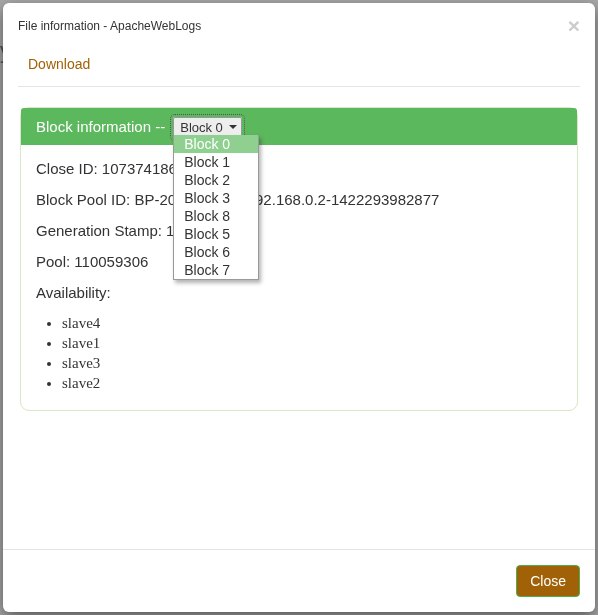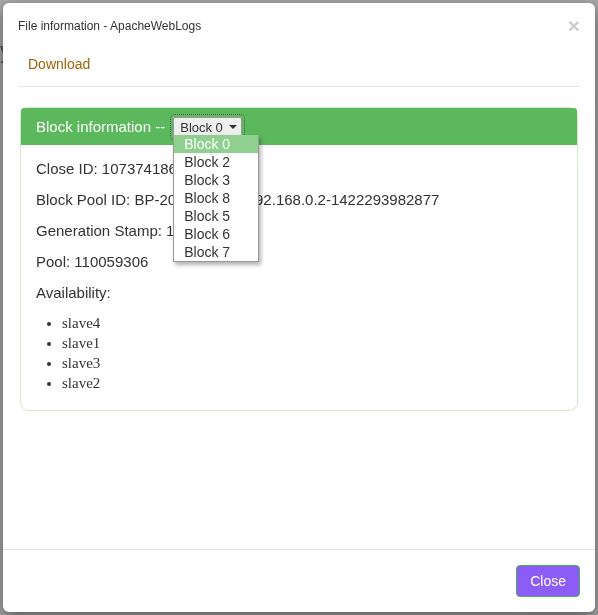--- a/index.html
+++ b/index.html
@@ -157,21 +157,21 @@
   }
   .panel-body li {
     margin-bottom: 3px;
   }
   .modal-footer {
     padding: 15px;
     text-align: right;
     border-top: 1px solid #e5e5e5;
   }
   .btn-close {
-    background: #8b5cf6;
+    background: #a16207;
     border: 1px solid #4cae4c;
     color: #fff;
     padding: 7px 13px;
     font-size: 14px;
     border-radius: 4px;
     cursor: pointer;
   }
 </style>
 </head>
 <body>
@@ -191,20 +191,21 @@
     <div class="panel">
       <div class="panel-heading">
         <span>Block information -- </span>
         <span class="select-wrap">
           <span class="select-btn">
             <span>Block 0</span>
             <span class="select-caret"></span>
           </span>
           <div class="dropdown">
             <div class="dropdown-item selected">Block 0</div>
+            <div class="dropdown-item">Block 1</div>
             <div class="dropdown-item">Block 2</div>
             <div class="dropdown-item">Block 3</div>
             <div class="dropdown-item">Block 8</div>
             <div class="dropdown-item">Block 5</div>
             <div class="dropdown-item">Block 6</div>
             <div class="dropdown-item">Block 7</div>
           </div>
         </span>
       </div>
 

